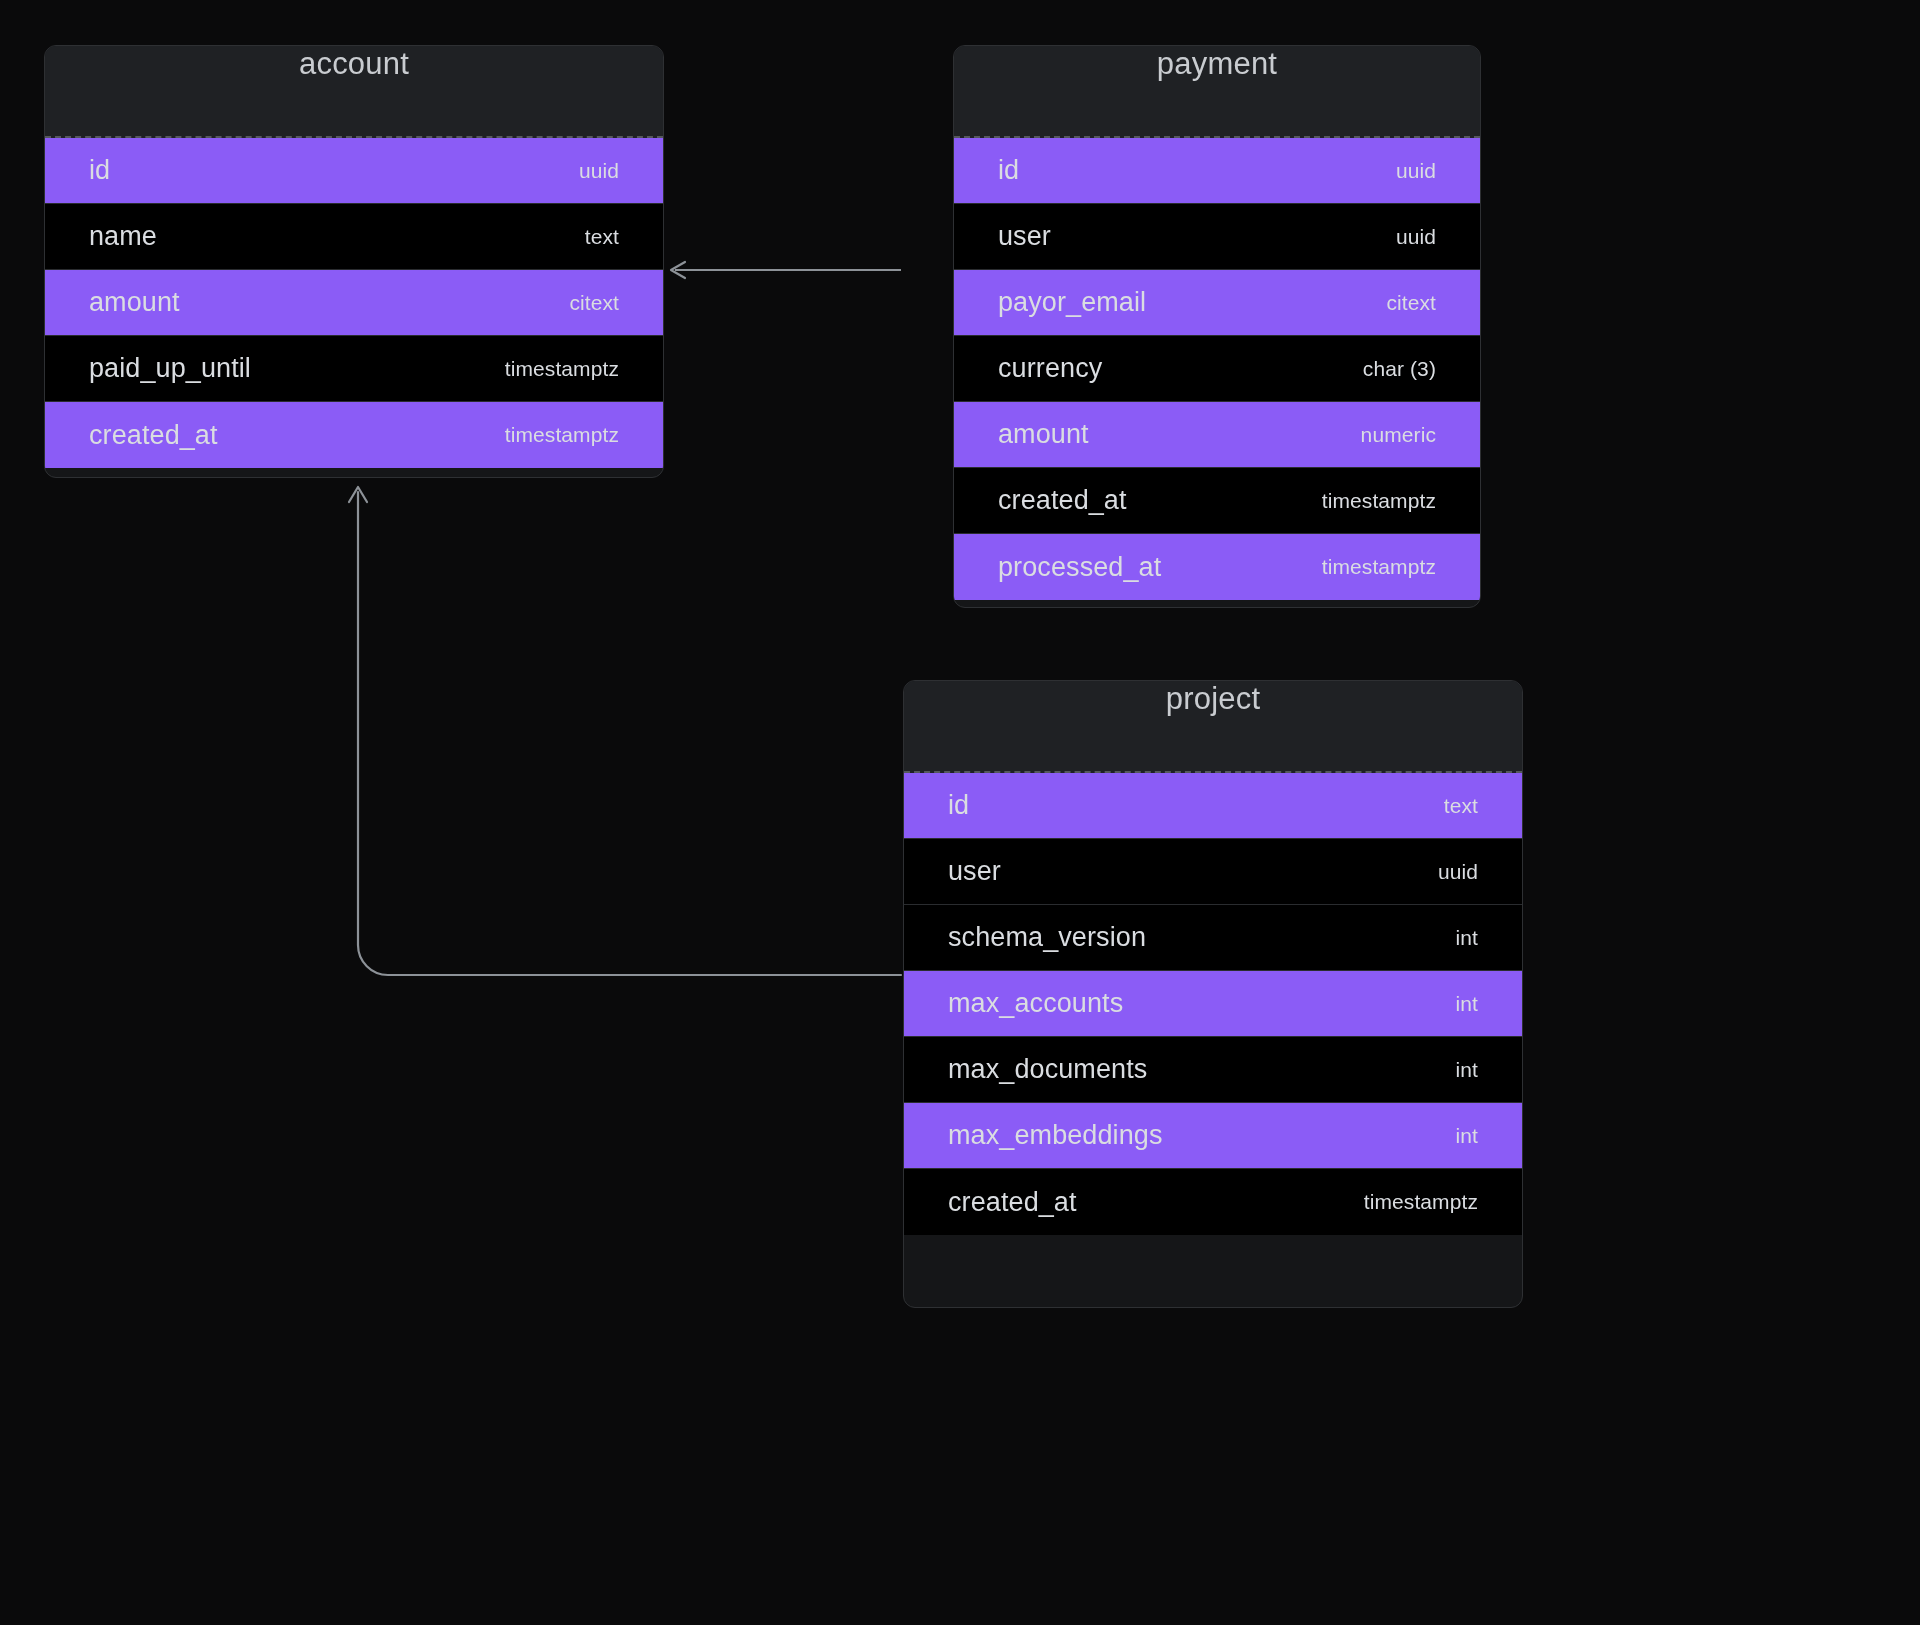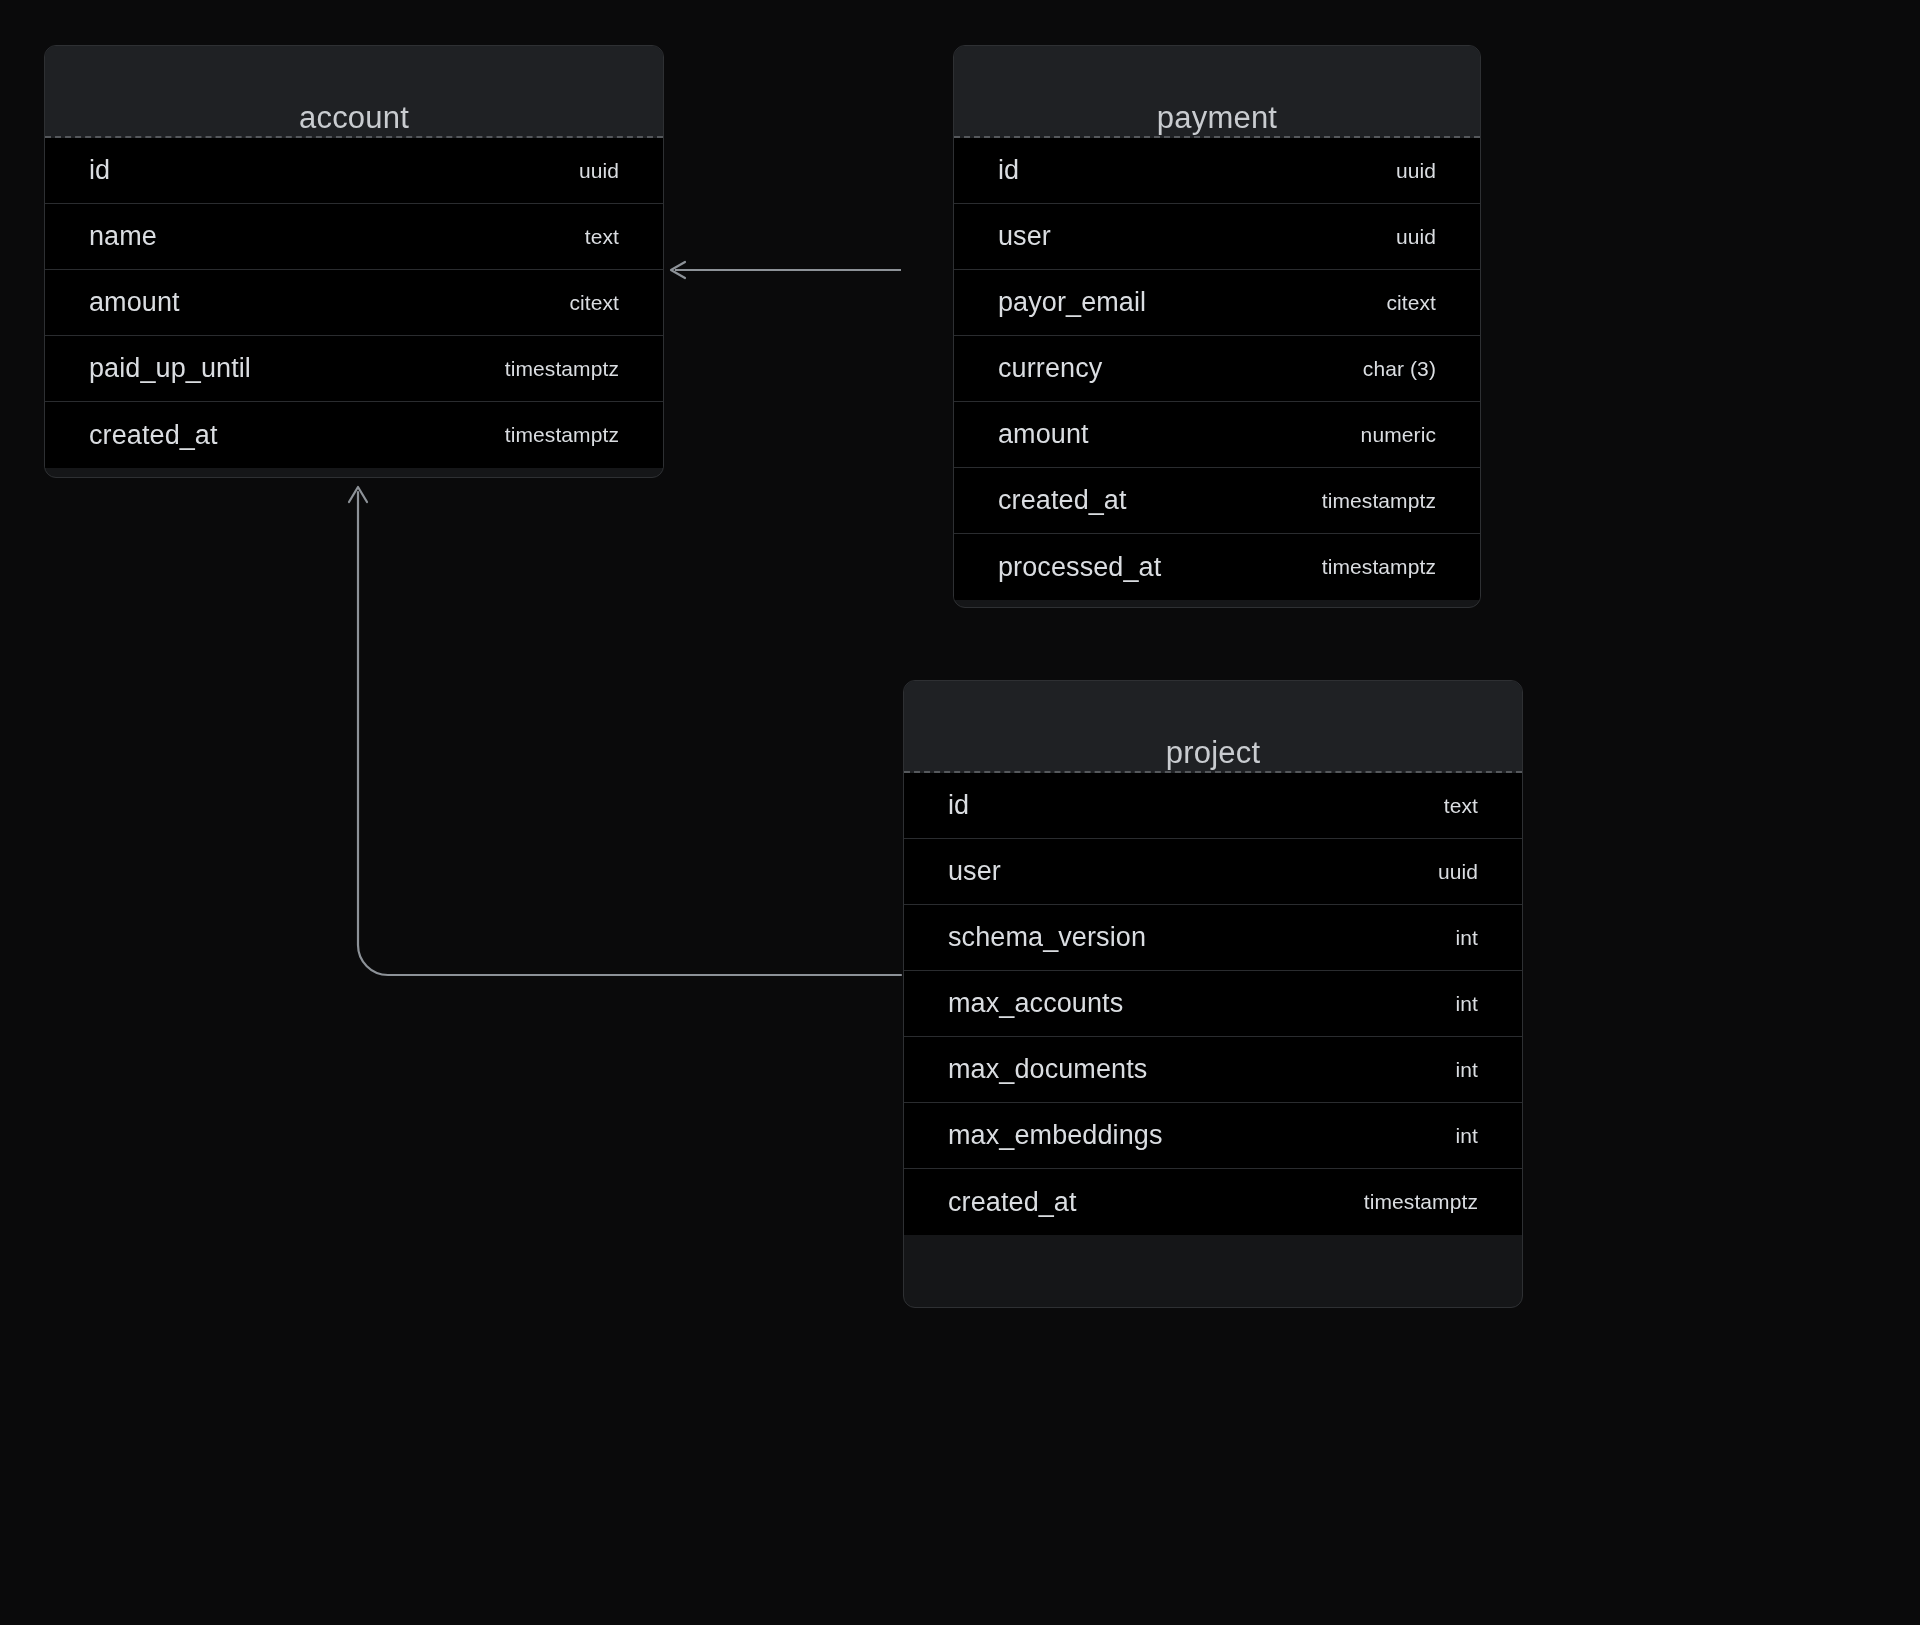--- a/index.html
+++ b/index.html
@@ -40,21 +40,21 @@
     z-index: 2;
     border: 1px solid #2e3033;
     border-radius: 12px;
     background: #151618;
     overflow: hidden;
   }
 
   .entity-header {
     height: 92px;
     display: flex;
-    align-items: flex-end;
+    align-items: flex-start;
     justify-content: center;
     background: #1f2124;
     border-bottom: 2px dashed #55585c;
     position: relative;
   }
 
   .entity-title {
     font-size: 31px;
     font-weight: 400;
     color: #c9ccd0;
@@ -66,21 +66,21 @@
     flex-direction: column;
   }
 
   .entity-row {
     display: flex;
     align-items: center;
     justify-content: space-between;
     height: 66px;
     padding: 0 44px;
     border-bottom: 1px solid #2a2c2f;
-    background: #000000;
+    background: #8b5cf6;
   }
   .entity-row:last-child { border-bottom: none; }
   .entity-row.alt { background: #000000; }
 
   .col-name {
     font-size: 27px;
     color: #dadde1;
     white-space: nowrap;
     letter-spacing: 0.1px;
   }

